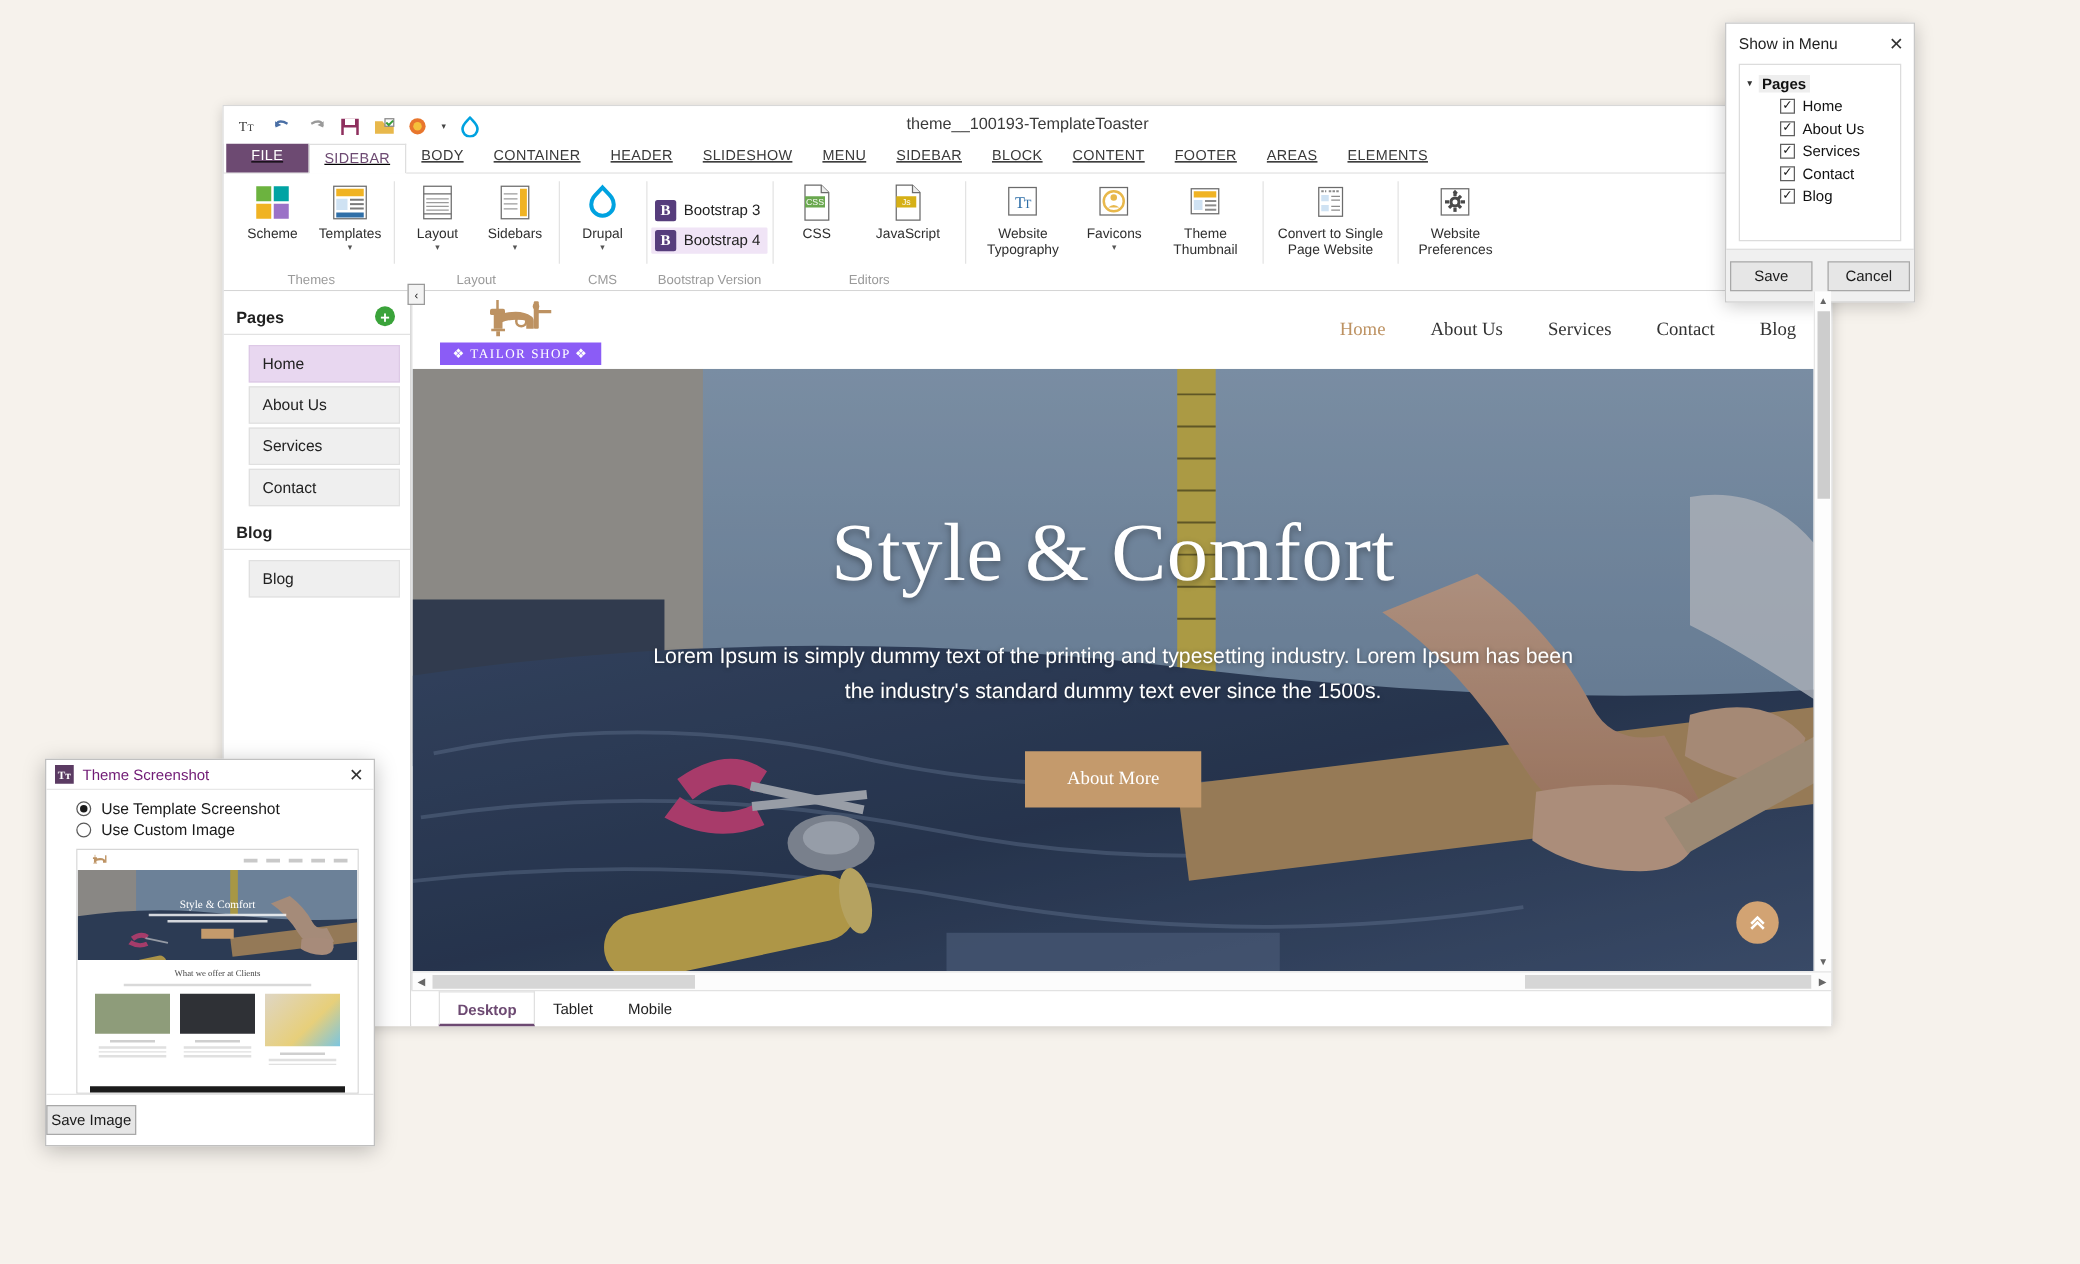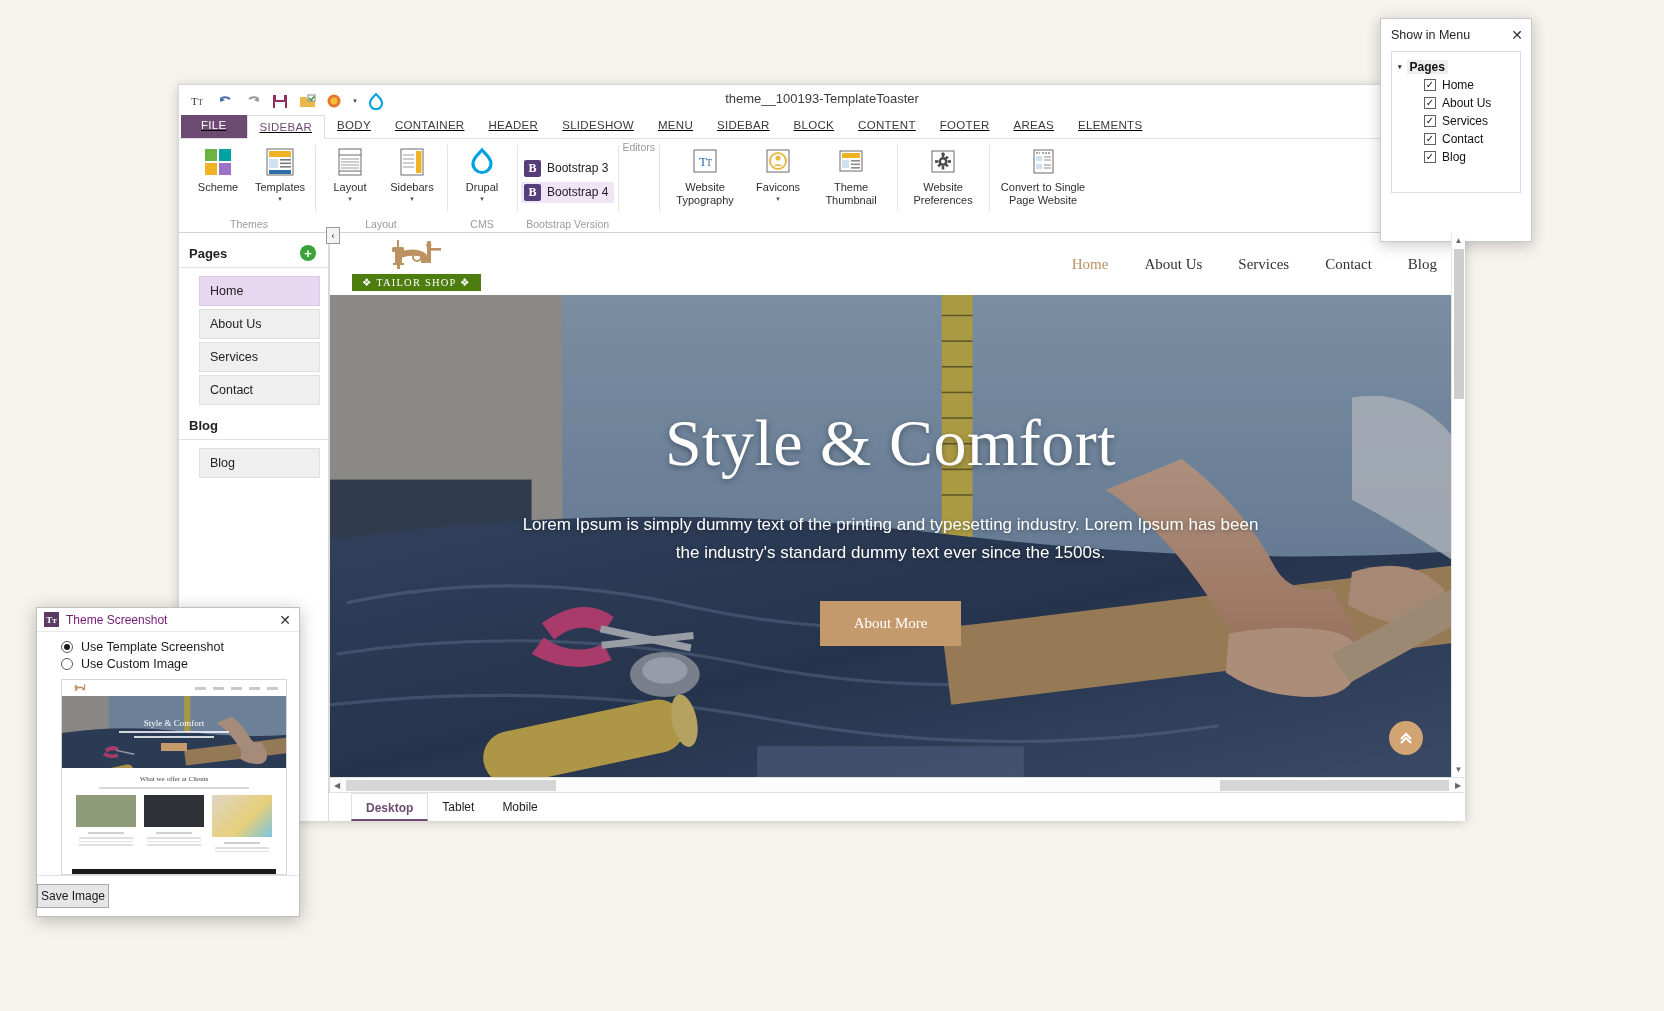--- a/index.html
+++ b/index.html
@@ -213,21 +213,21 @@
   }
   .site-header {
     height: 62px;
     background: #fff;
     display: flex; align-items: center;
     padding: 0 28px 0 22px;
     justify-content: space-between;
   }
   .logo-box { display:flex; flex-direction: column; align-items:center; }
   .logo-plate {
-    background: #4d7c0f;
+    background: #8b5cf6;
     color: #fff;
     font-family: "Liberation Serif", serif;
     font-size: 10.5px;
     letter-spacing: 1.2px;
     padding: 2px 10px 3px 10px;
     margin-top: 1px;
   }
   .site-nav { display:flex; align-items:center; }
   .site-nav a {
     font-family: "Liberation Serif", serif;
@@ -647,20 +647,44 @@
           <div class="bsrow sel">
             <span class="bs-badge">B</span>
             <span>Bootstrap 4</span>
           </div>
         </div>
         <div class="rgroup-label">Bootstrap Version</div>
       </div>
 
 
       <div class="rgroup">
+        <div class="rgroup-items">
+          <div class="ritem">
+            <div class="ritem-ico">
+              <svg width="28" height="32" viewBox="0 0 28 32">
+                <path d="M5 2 h13 l6 6 v22 H5 Z" fill="#fff" stroke="#6b6b6b"></path>
+                <path d="M18 2 v6 h6" fill="#eee" stroke="#6b6b6b"></path>
+                <rect x="5" y="11" width="16" height="9" fill="#6aa84f"></rect>
+                <text x="13" y="18" font-size="7" fill="#fff" text-anchor="middle" font-family="Liberation Sans, sans-serif">CSS</text>
+              </svg>
+            </div>
+            <div class="ritem-lbl">CSS</div>
+          </div>
+          <div class="ritem wide">
+            <div class="ritem-ico">
+              <svg width="28" height="32" viewBox="0 0 28 32">
+                <path d="M5 2 h13 l6 6 v22 H5 Z" fill="#fff" stroke="#6b6b6b"></path>
+                <path d="M18 2 v6 h6" fill="#eee" stroke="#6b6b6b"></path>
+                <rect x="5" y="11" width="16" height="9" fill="#d6b016"></rect>
+                <text x="13" y="18" font-size="7" fill="#fff" text-anchor="middle" font-family="Liberation Sans, sans-serif">Js</text>
+              </svg>
+            </div>
+            <div class="ritem-lbl">JavaScript</div>
+          </div>
+        </div>
         <div class="rgroup-label">Editors</div>
       </div>
 
       <div class="rgroup">
         <div class="rgroup-items">
           <div class="ritem wide">
             <div class="ritem-ico">
               <svg width="30" height="30" viewBox="0 0 30 30">
                 <rect x="4" y="3" width="22" height="22" fill="#fff" stroke="#6b6b6b"></rect>
                 <text x="9" y="19" font-size="13" fill="#2f6fa8" font-family="Liberation Serif, serif">T</text>
@@ -686,20 +710,42 @@
               <svg width="30" height="30" viewBox="0 0 30 30">
                 <rect x="4" y="4" width="22" height="20" fill="#fff" stroke="#6b6b6b"></rect>
                 <rect x="6" y="6" width="18" height="5" fill="#f0b323"></rect>
                 <rect x="6" y="13" width="7" height="8" fill="#cfe2f3"></rect>
                 <rect x="15" y="13" width="9" height="1.6" fill="#8c8c8c"></rect>
                 <rect x="15" y="16.5" width="9" height="1.6" fill="#8c8c8c"></rect>
                 <rect x="15" y="20" width="9" height="1.6" fill="#8c8c8c"></rect>
               </svg>
             </div>
             <div class="ritem-lbl">Theme Thumbnail</div>
+          </div>
+        </div>
+        <div class="rgroup-label">&nbsp;</div>
+      </div>
+
+      <div class="rgroup">
+        <div class="rgroup-items">
+          <div class="ritem xwide">
+            <div class="ritem-ico">
+              <svg width="30" height="30" viewBox="0 0 30 30">
+                <rect x="6" y="3" width="19" height="23" fill="#fff" stroke="#6b6b6b"></rect>
+                <line x1="8" y1="6" x2="12" y2="6" stroke="#8c8c8c" stroke-width="1.6" stroke-dasharray="2 1"></line>
+                <line x1="14" y1="6" x2="23" y2="6" stroke="#8c8c8c" stroke-width="1.6" stroke-dasharray="2 1"></line>
+                <rect x="8" y="9" width="6" height="5" fill="#cfe2f3"></rect>
+                <line x1="16" y1="10" x2="23" y2="10" stroke="#8c8c8c"></line>
+                <line x1="16" y1="13" x2="23" y2="13" stroke="#8c8c8c"></line>
+                <rect x="8" y="17" width="6" height="5" fill="#cfe2f3"></rect>
+                <line x1="16" y1="18" x2="23" y2="18" stroke="#8c8c8c"></line>
+                <line x1="16" y1="21" x2="23" y2="21" stroke="#8c8c8c"></line>
+              </svg>
+            </div>
+            <div class="ritem-lbl">Convert to Single Page Website</div>
           </div>
         </div>
         <div class="rgroup-label">&nbsp;</div>
       </div>
 
       <div class="rgroup">
         <div class="rgroup-items">
           <div class="ritem wide">
             <div class="ritem-ico">
               <svg width="30" height="30" viewBox="0 0 30 30">
@@ -711,42 +757,20 @@
                   <rect x="-8" y="-1.3" width="3.4" height="2.6"></rect>
                   <rect x="4.6" y="-1.3" width="3.4" height="2.6"></rect>
                   <rect x="-6.8" y="-6.8" width="3.2" height="2.6" transform="rotate(45)"></rect>
                   <rect x="3.6" y="-1.3" width="3.2" height="2.6" transform="rotate(45)"></rect>
                   <rect x="-1.3" y="-6.8" width="2.6" height="3.2" transform="rotate(45)"></rect>
                   <rect x="-1.3" y="3.6" width="2.6" height="3.2" transform="rotate(45)"></rect>
                 </g>
               </svg>
             </div>
             <div class="ritem-lbl">Website Preferences</div>
-          </div>
-        </div>
-        <div class="rgroup-label">&nbsp;</div>
-      </div>
-
-      <div class="rgroup">
-        <div class="rgroup-items">
-          <div class="ritem xwide">
-            <div class="ritem-ico">
-              <svg width="30" height="30" viewBox="0 0 30 30">
-                <rect x="6" y="3" width="19" height="23" fill="#fff" stroke="#6b6b6b"></rect>
-                <line x1="8" y1="6" x2="12" y2="6" stroke="#8c8c8c" stroke-width="1.6" stroke-dasharray="2 1"></line>
-                <line x1="14" y1="6" x2="23" y2="6" stroke="#8c8c8c" stroke-width="1.6" stroke-dasharray="2 1"></line>
-                <rect x="8" y="9" width="6" height="5" fill="#cfe2f3"></rect>
-                <line x1="16" y1="10" x2="23" y2="10" stroke="#8c8c8c"></line>
-                <line x1="16" y1="13" x2="23" y2="13" stroke="#8c8c8c"></line>
-                <rect x="8" y="17" width="6" height="5" fill="#cfe2f3"></rect>
-                <line x1="16" y1="18" x2="23" y2="18" stroke="#8c8c8c"></line>
-                <line x1="16" y1="21" x2="23" y2="21" stroke="#8c8c8c"></line>
-              </svg>
-            </div>
-            <div class="ritem-lbl">Convert to Single Page Website</div>
           </div>
         </div>
         <div class="rgroup-label">&nbsp;</div>
       </div>
 
     </div>
 
     <div class="workspace">
 
       <div class="pages-panel">
@@ -919,20 +943,24 @@
         <div class="tree-child">
           <span class="cbx">✓</span>
           <span>Contact</span>
         </div>
         <div class="tree-child">
           <span class="cbx">✓</span>
           <span>Blog</span>
         </div>
       </div>
     </div>
+    <div class="dlg-menu-foot">
+      <button class="gbtn">Save</button>
+      <button class="gbtn">Cancel</button>
+    </div>
   </div>
 
   <div class="dlg-shot">
     <div class="dlg-shot-head">
       <span class="tt-ico">Tᴛ</span>
       <span class="dlg-shot-title">Theme Screenshot</span>
       <span class="x-ico">✕</span>
     </div>
     <div class="dlg-shot-body">
       <div class="radio-row">

